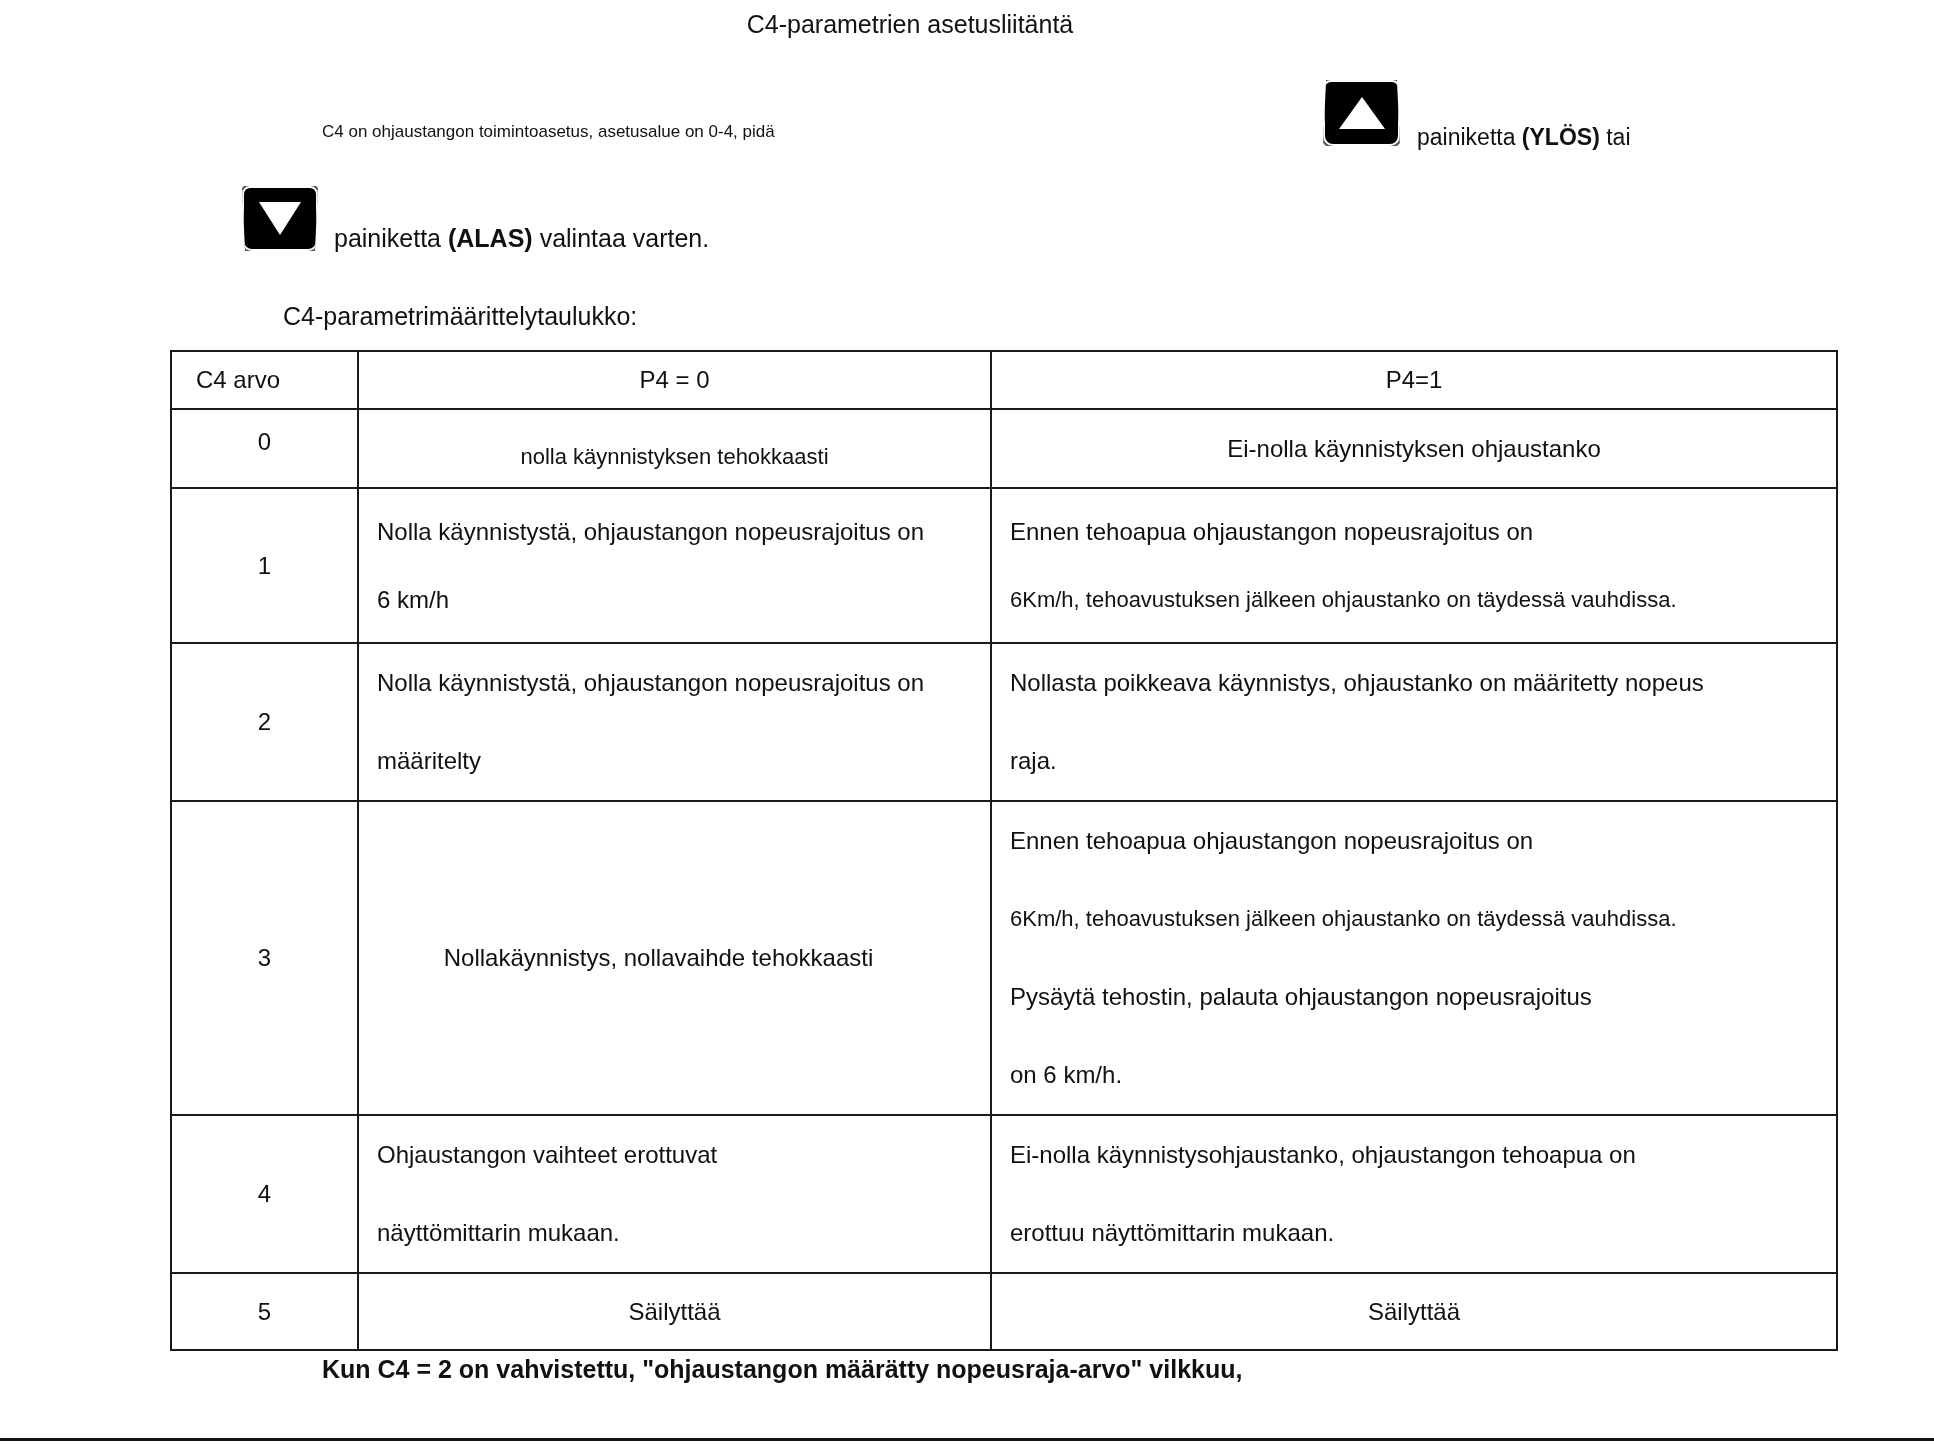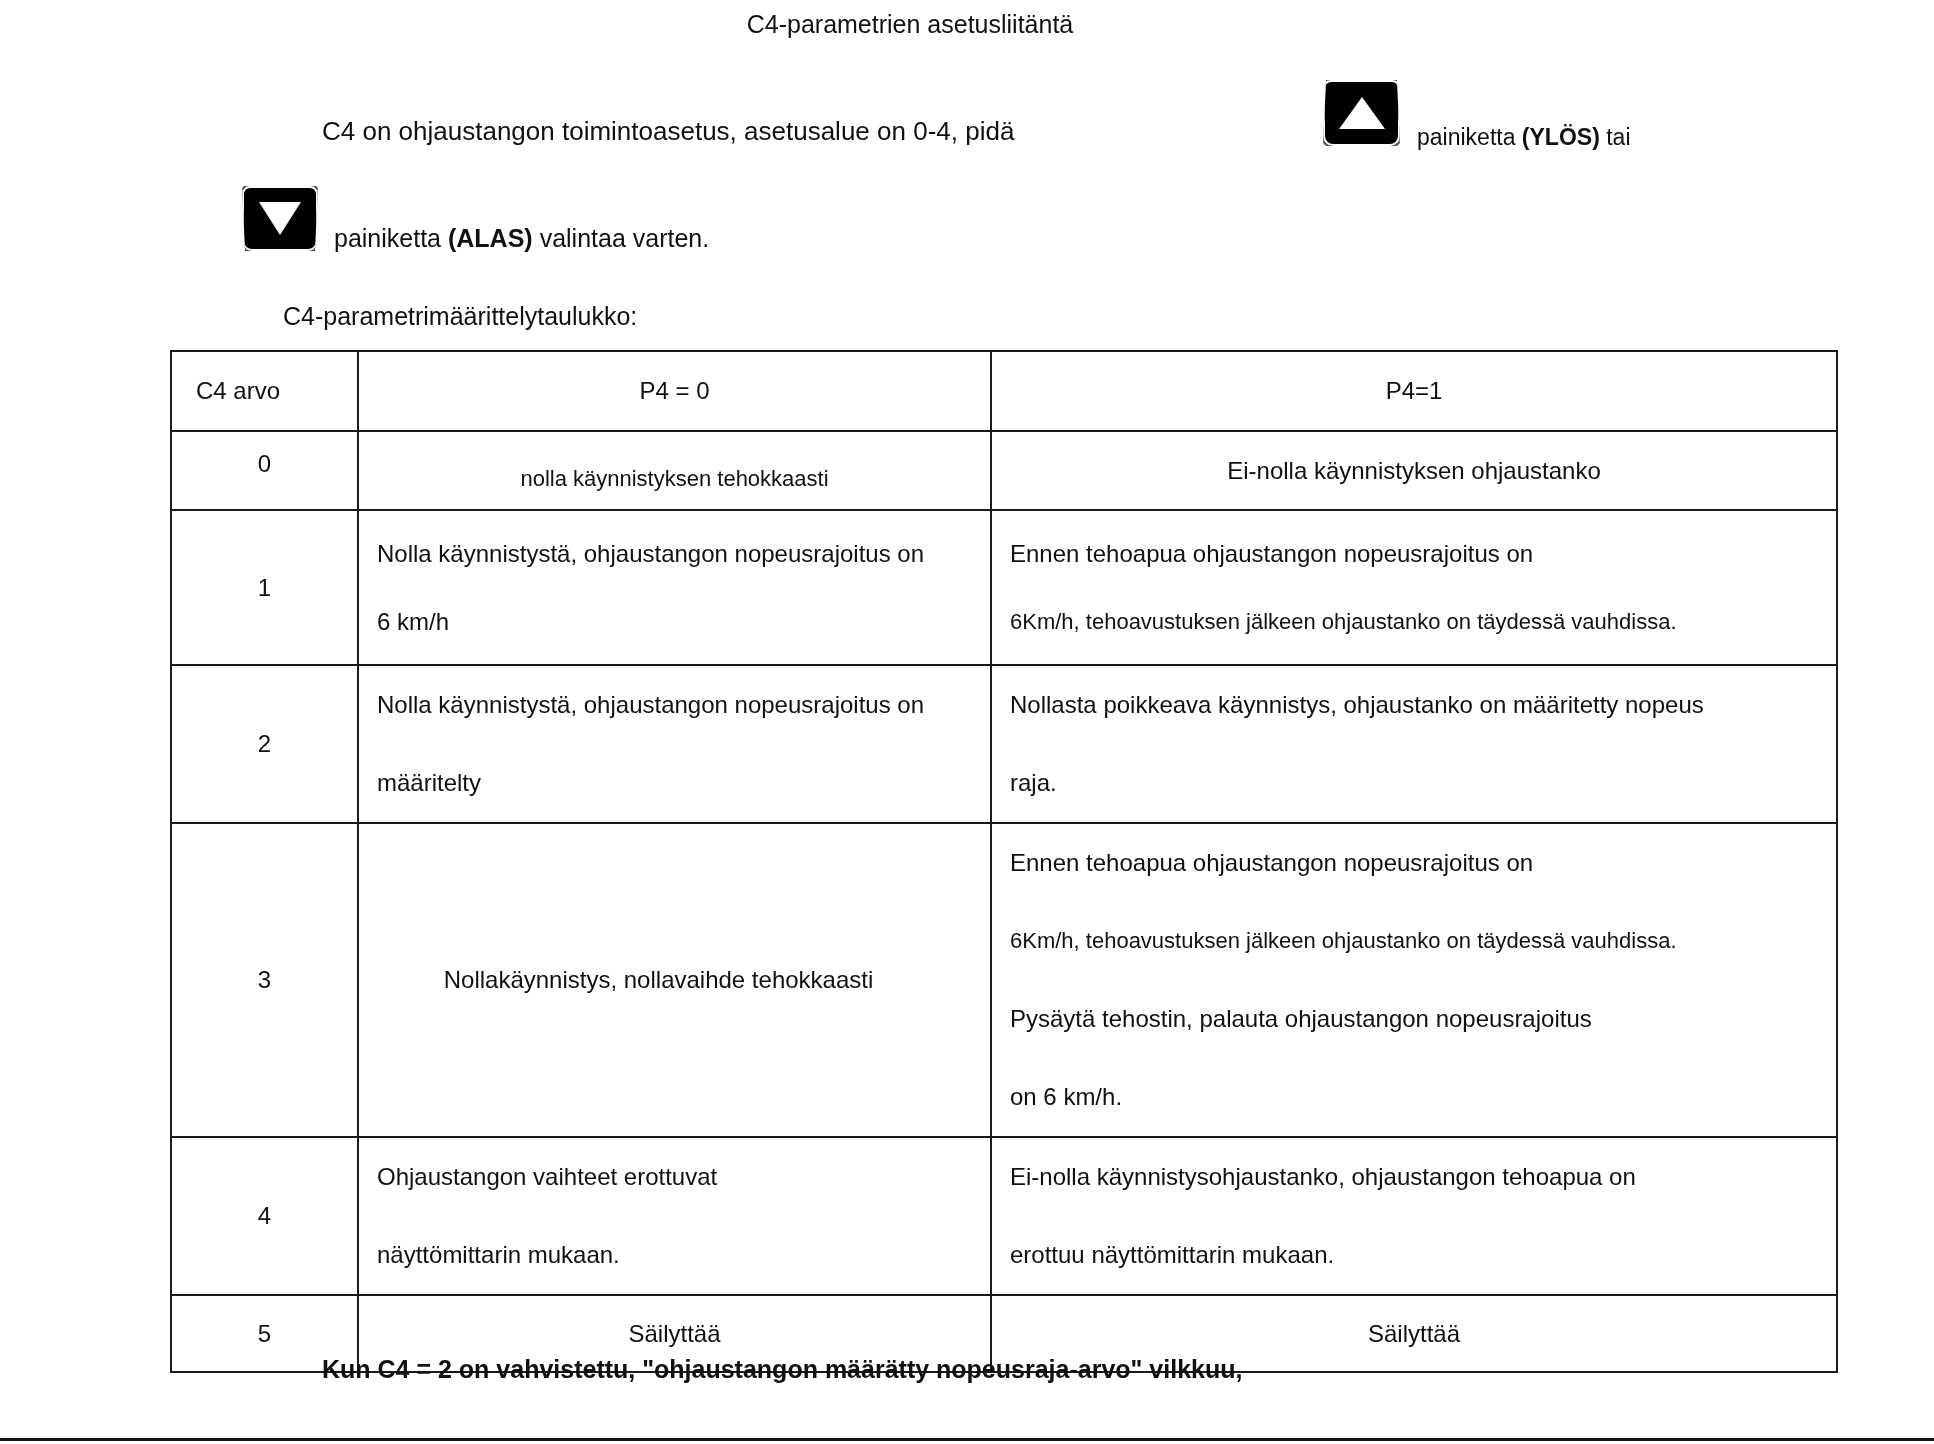--- a/index.html
+++ b/index.html
@@ -2,21 +2,21 @@
 <html><head>
 <meta charset="utf-8">
 <style>
   html, body { margin: 0; padding: 0; background: #ffffff; }
   body {
     width: 1934px; height: 1444px; position: relative; overflow: hidden;
     font-family: "Liberation Sans", "DejaVu Sans", sans-serif; color: #111111;
   }
   .abs { position: absolute; white-space: nowrap; }
   .title { left: 0; width: 1820px; top: 10px; text-align: center; font-size: 25px; }
-  .p1 { left: 322px; top: 116px; font-size: 26px; }
+  .p1 { left: 322px; top: 122px; font-size: 17px; }
   .p1b { left: 1417px; top: 124px; font-size: 23px; }
   .p2 { left: 334px; top: 224px; font-size: 25px; }
   .caption { left: 242px; top: 302px; font-size: 25px; margin-left: 41px; }
   .footer { left: 322px; top: 1355px; font-size: 25px; font-weight: bold; }
   b { font-weight: bold; }
 
   .btn-icon {
     position: absolute; background: #000; border: 2px solid #fff;
     box-shadow: 0 0 0 2px #555, 0 2px 2px rgba(0,0,0,0.3);
     border-radius: 8px 8px 10px 10px;
@@ -71,21 +71,21 @@
 
 <div class="abs caption">C4-parametrimäärittelytaulukko:</div>
 
 <table class="spec">
   <colgroup>
     <col class="c1">
       <col class="c2">
       <col class="c3">
   </colgroup>
   <tbody>
-      <tr style="height:80px">
+      <tr style="height:58px">
     <td class="hdr-left">C4 arvo</td>
     <td class="center">P4 = 0</td>
     <td class="center">P4=1</td>
   </tr>
   <tr style="height:79px">
     <td class="center" style="vertical-align:top;padding-top:18px">0</td>
     <td class="center small" style="padding-top:16px">nolla käynnistyksen tehokkaasti</td>
     <td class="center" style="">Ei-nolla käynnistyksen ohjaustanko</td>
   </tr>
   <tr style="height:155px">

